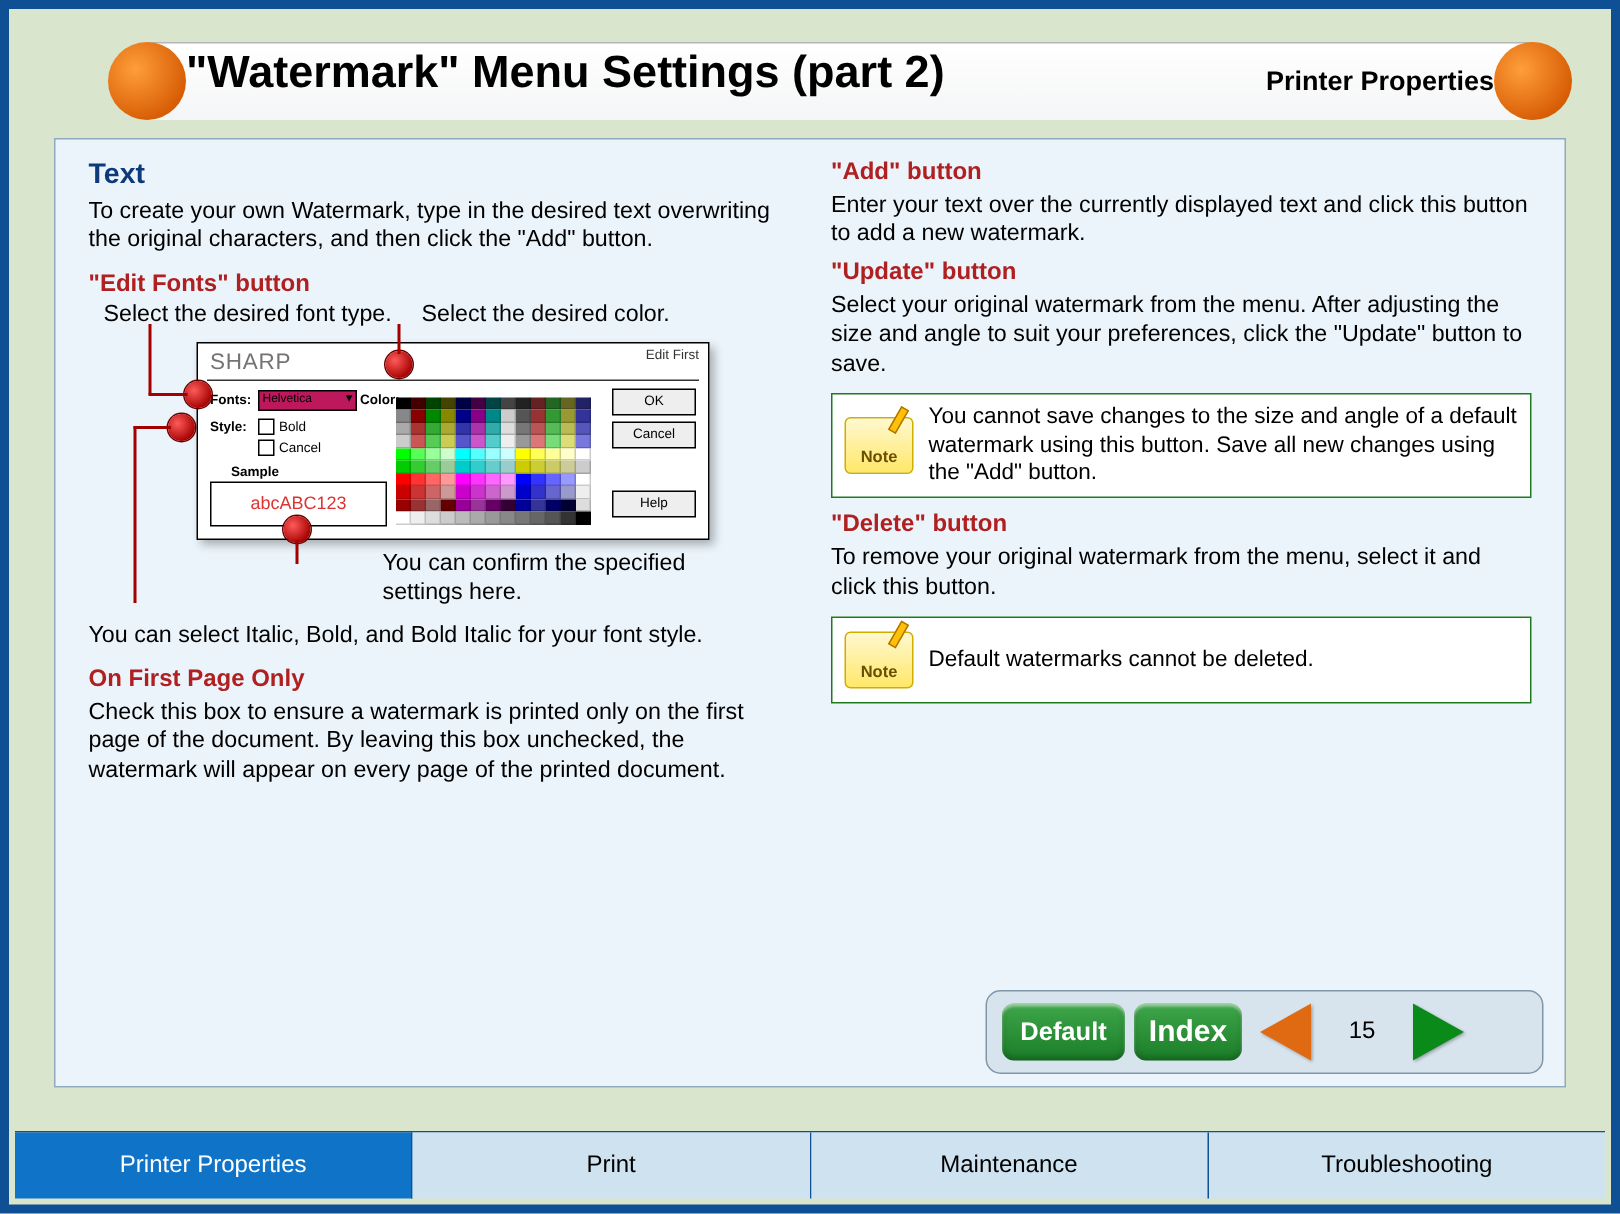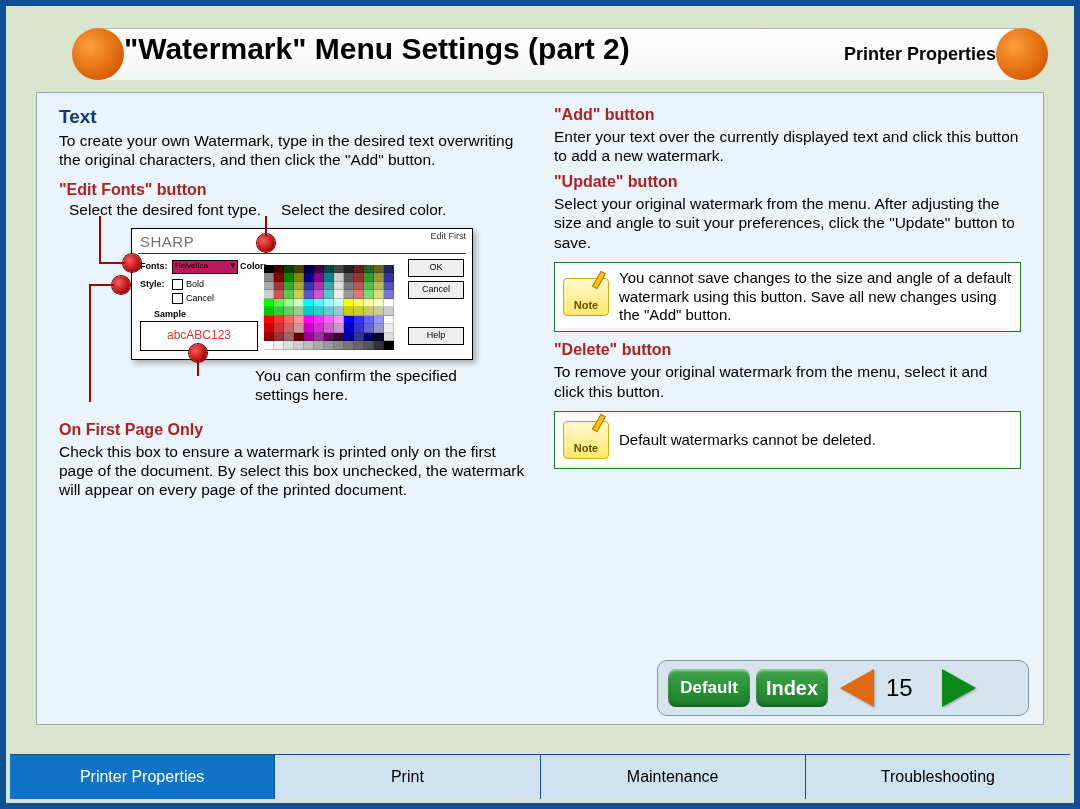--- a/index.html
+++ b/index.html
@@ -129,21 +129,21 @@
   .nav-btn {
     height:38px; border-radius:8px; display:flex; align-items:center; justify-content:center;
     font-weight:bold; color:#fff; font-size:17px;
     box-shadow: inset 0 2px 2px rgba(255,255,255,.5), inset 0 -2px 4px rgba(0,0,0,.25);
   }
   .nav-contents { width:82px; background:linear-gradient(#3ea64a,#1b7d28);}
   .nav-index    { width:72px; background:linear-gradient(#3ea64a,#1b7d28); font-size:20px;}
   .arrow-btn { width:46px; height:40px; display:flex; align-items:center; justify-content:center; cursor:pointer;}
   .tri-left  { width:0;height:0;border-top:19px solid transparent;border-bottom:19px solid transparent;border-right:34px solid #e06a12; filter:drop-shadow(1px 1px 1px rgba(0,0,0,.3));}
   .tri-right { width:0;height:0;border-top:19px solid transparent;border-bottom:19px solid transparent;border-left:34px solid #0a8a18; filter:drop-shadow(1px 1px 1px rgba(0,0,0,.3));}
-  .pagenum { font-size:24px; color:#000; width:44px; }
+  .pagenum { font-size:16px; color:#000; width:44px; text-align:center;}
   
   .tabs {
     position:absolute; left:4px; right:4px; bottom:4px;
     height:44px; display:flex; border-top:1px solid #0f4f94;
   }
   .tab {
     flex:1; display:flex; align-items:center; justify-content:center;
     background:#cfe2ef; color:#000; font-size:16px;
     border-right:1px solid #0f4f94;
     text-align:center;
@@ -364,23 +364,24 @@
           <div class="dot" style="left:53px; top:72px;"></div>
           <div class="line" style="left:30px; top:80px; width:25px; height:2px;"></div>
           <div class="line" style="left:30px; top:80px; width:2px; height:118px;"></div>
 
           <div class="dot" style="left:130px; top:140px;"></div>
           <div class="line" style="left:138px; top:156px; width:2px; height:16px;"></div>
 
           <span class="callout-label" style="left:196px; top:162px; width:220px;">You can confirm the specified settings here.</span>
         </div>
 
+        <p style="margin-top:0;">You can select Italic, Bold, and Bold Italic for your font style.</p>
 
         <div class="h-red">On First Page Only</div>
-        <p>Check this box to ensure a watermark is printed only on the first page of the document. By select this box unchecked, the watermark will appear on every page of the printed document.</p>
+        <p>Check this box to ensure a watermark is printed only on the first page of the document. By leaving this box unchecked, the watermark will appear on every page of the printed document.</p>
       </div>
 
       <div class="col">
         <div class="h-red" style="margin-top:2px;">"Add" button</div>
         <p style="margin-bottom:2px;">Enter your text over the currently displayed text and click this button to add a new watermark.</p>
 
         <div class="h-red">"Update" button</div>
         <p>Select your original watermark from the menu. After adjusting the size and angle to suit your preferences, click the "Update" button to save.</p>
 
         <div class="notebox">

